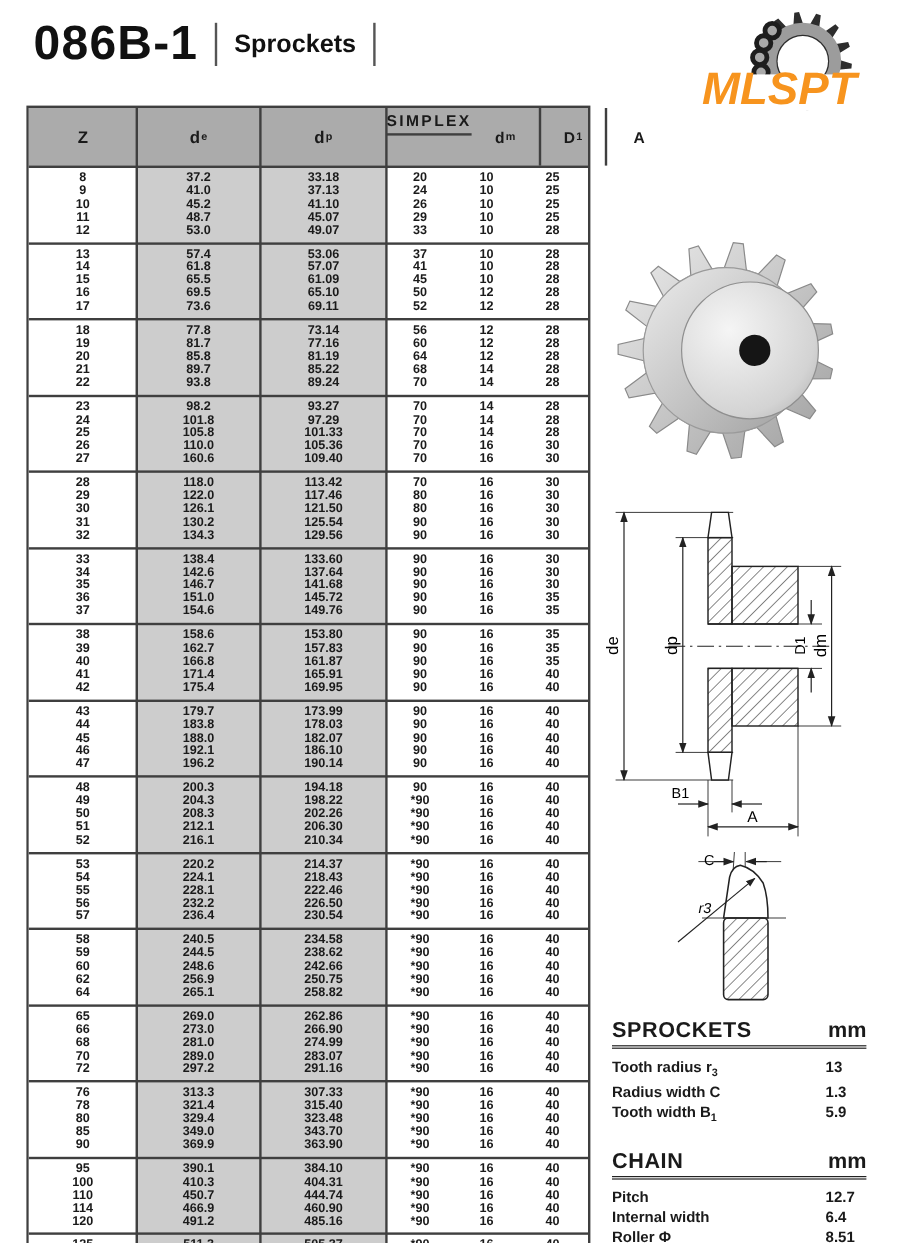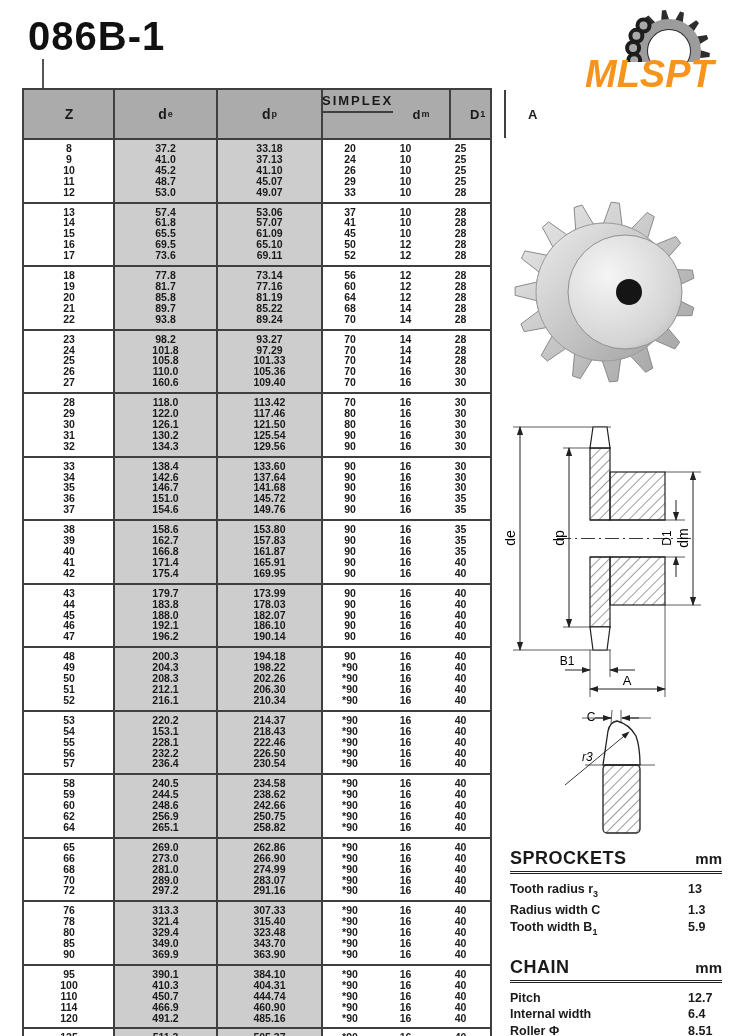--- a/index.html
+++ b/index.html
@@ -1,20 +1,20 @@
 <!DOCTYPE html>
 <html><head>
 <meta charset="utf-8">
 <style>
   html,body{margin:0;padding:0;background:#fff;}
   .page{position:relative;width:750px;height:1036px;background:#fff;overflow:hidden;
         font-family:"Liberation Sans",sans-serif;color:#1a1a1a;}
 
   
-  .title-row{position:absolute;left:28px;top:14px;display:flex;align-items:flex-start;flex-direction:column;}
+  .title-row{position:absolute;left:28px;top:14px;display:flex;align-items:center;}
   .code{font-size:40px;font-weight:bold;letter-spacing:1px;color:#111;}
   .tdiv{width:2px;height:36px;background:#555;margin:0 14px;}
   .cat{font-size:21px;font-weight:bold;color:#111;}
   .logo{position:absolute;right:4px;top:4px;width:165px;height:88px;}
 
   
   .table-wrap{position:absolute;left:22px;top:88px;width:466px;border:2px solid #3f3f3f;}
   .vl{position:absolute;top:0;bottom:0;width:2px;background:#3f3f3f;z-index:5;}
   .vl.v1{left:89px}.vl.v2{left:192px}.vl.v3{left:297px}
   .thead{display:grid;grid-template-columns:90px 103px 105px 166px;height:48px;background:#ababab;
@@ -44,21 +44,21 @@
   .photo{position:absolute;left:505px;top:198px;width:245px;height:188px;}
   .xsection{position:absolute;left:505px;top:415px;width:245px;height:300px;}
   .toothfig{position:absolute;left:555px;top:705px;width:190px;height:145px;}
   svg text{font-family:"Liberation Sans",sans-serif;}
 
   
   .specs{position:absolute;left:510px;top:848px;width:212px;}
   .spec-head{display:flex;justify-content:space-between;align-items:baseline;
              border-bottom:3px double #222;padding-bottom:2px;}
   .spec-title{font-size:18px;font-weight:bold;letter-spacing:.5px;}
-  .spec-unit{font-size:15px;font-weight:bold;}
+  .spec-unit{font-size:18px;font-weight:bold;}
   .spec-rows{margin-top:7px;font-weight:bold;}
   .spec-row{display:flex;font-size:12.5px;line-height:16.5px;}
   .spec-row .lbl{width:178px;}
   .spec-row .lbl sub{font-size:9px;}
   .chain-block{margin-top:17px;}
 </style>
 </head>
 <body>
 
 <div class="page">
@@ -501,21 +501,21 @@
           <div class="trow">
             <div class="tcell">53</div>
             <div class="tcell">220.2</div>
             <div class="tcell">214.37</div>
             <div class="tcell">*90</div>
             <div class="tcell">16</div>
             <div class="tcell">40</div>
           </div>
           <div class="trow">
             <div class="tcell">54</div>
-            <div class="tcell">153.1</div>
+            <div class="tcell">224.1</div>
             <div class="tcell">218.43</div>
             <div class="tcell">*90</div>
             <div class="tcell">16</div>
             <div class="tcell">40</div>
           </div>
           <div class="trow">
             <div class="tcell">55</div>
             <div class="tcell">228.1</div>
             <div class="tcell">222.46</div>
             <div class="tcell">*90</div>

